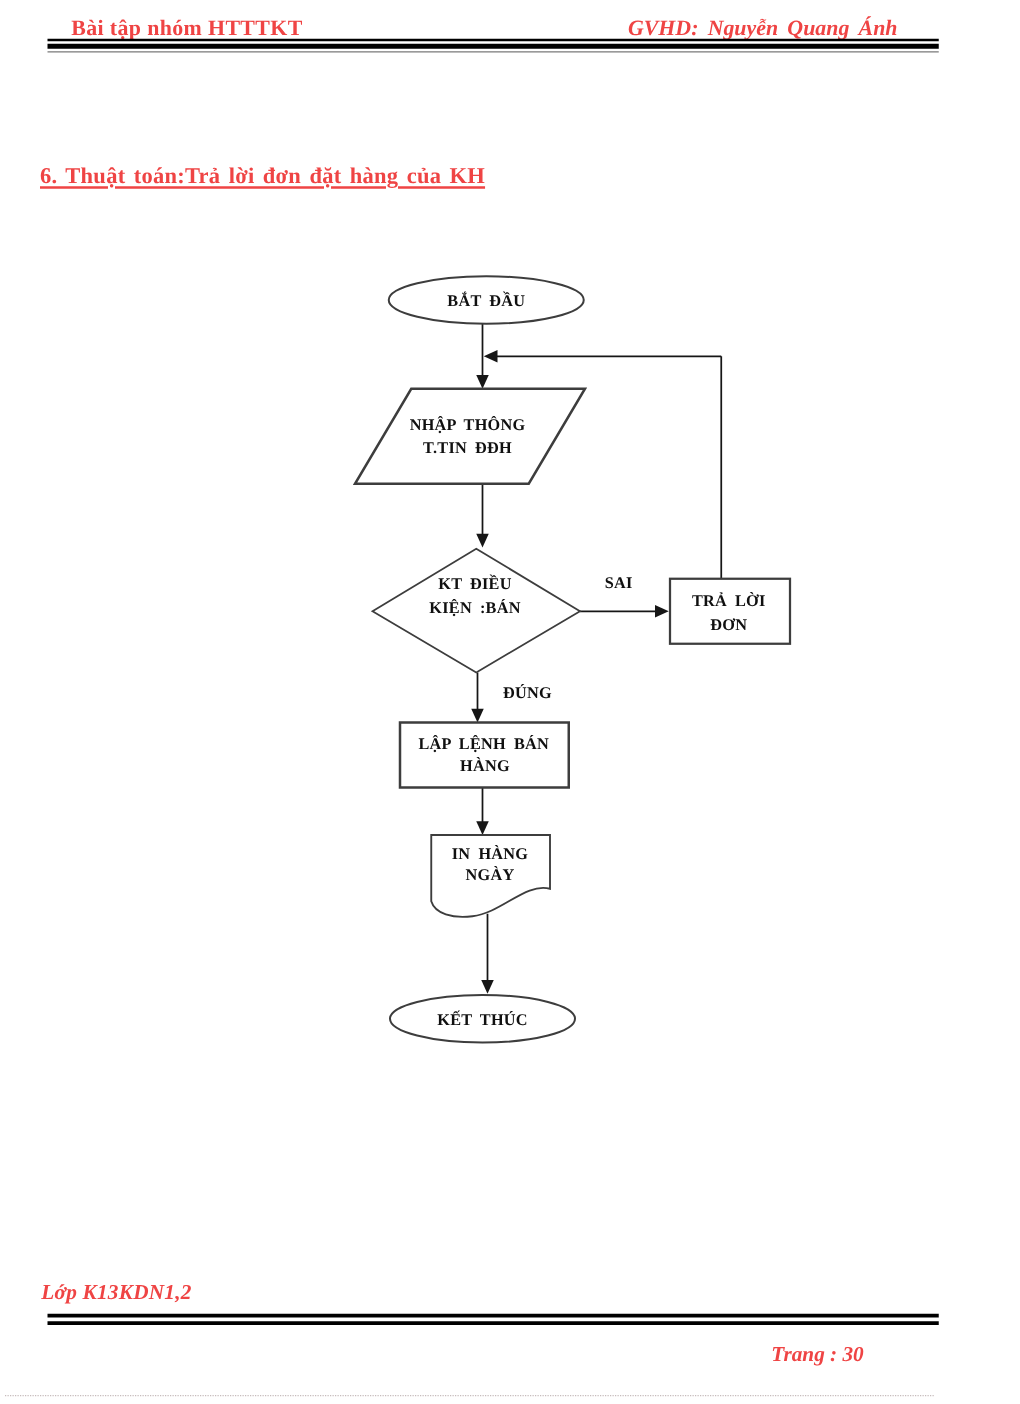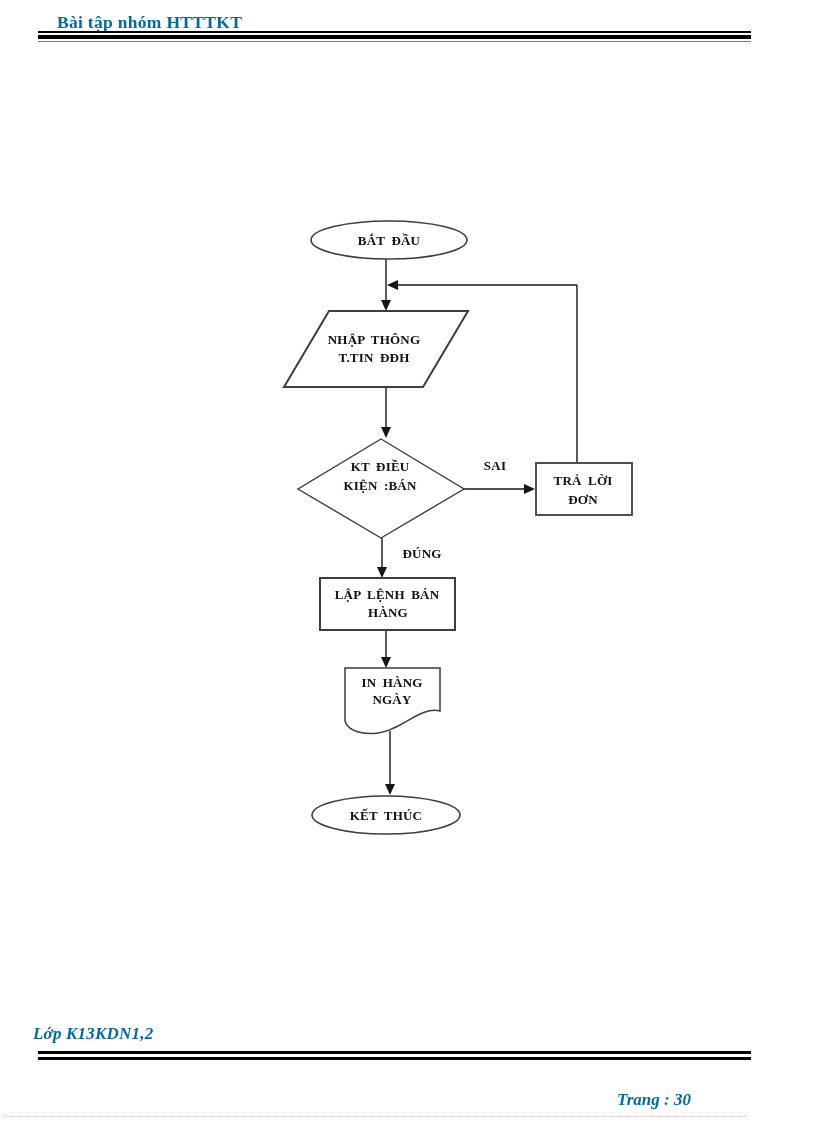--- a/index.html
+++ b/index.html
@@ -6,21 +6,21 @@
     margin: 0;
     padding: 0;
     background: #ffffff;
   }
   .page {
     position: relative;
     width: 751px;
     height: 1123px;
     background: #ffffff;
     font-family: "Liberation Serif", serif;
-    color: #0369a1;
+    color: #ef4444;
     overflow: hidden;
   }
   .rule {
     position: absolute;
     background: #000000;
   }
   
   .hdr-left {
     position: absolute;
     left: 57px;
@@ -101,40 +101,41 @@
     white-space: nowrap;
   }
   .ftr-right {
     position: absolute;
     left: 617px;
     top: 1074px;
     font-size: 17px;
     font-weight: bold;
     font-style: italic;
     white-space: nowrap;
-    margin-top: 16px;
   }
   .bottom-dotted {
     position: absolute;
     left: 4px;
     right: 4px;
     top: 1116px;
     border-top: 1.5px dotted #c7bcbc;
   }
 </style>
 </head>
 <body>
 
 <div class="page">
 
   <div class="hdr-left">Bài tập nhóm HTTTKT</div>
+  <div class="hdr-right">GVHD: Nguyễn Quang Ánh</div>
   <div class="rule hdr-underline"></div>
   <div class="rule hdr-thick"></div>
   <div class="rule hdr-thin"></div>
 
+  <div class="section-heading">6. Thuật toán:Trả lời đơn đặt hàng của KH</div>
 
   <svg class="flowchart" viewBox="0 0 816 1123" xmlns="http://www.w3.org/2000/svg">
 
     <g>
       <line class="fc-edge" x1="386" y1="259" x2="386" y2="304"></line>
       <polygon class="fc-arrow" points="386,311 381,300 391,300"></polygon>
 
       <line class="fc-edge" x1="396" y1="285" x2="577" y2="285"></line>
       <polygon class="fc-arrow" points="387,285 398,280 398,290"></polygon>
       <line class="fc-edge" x1="577" y1="285" x2="577" y2="463"></line>

